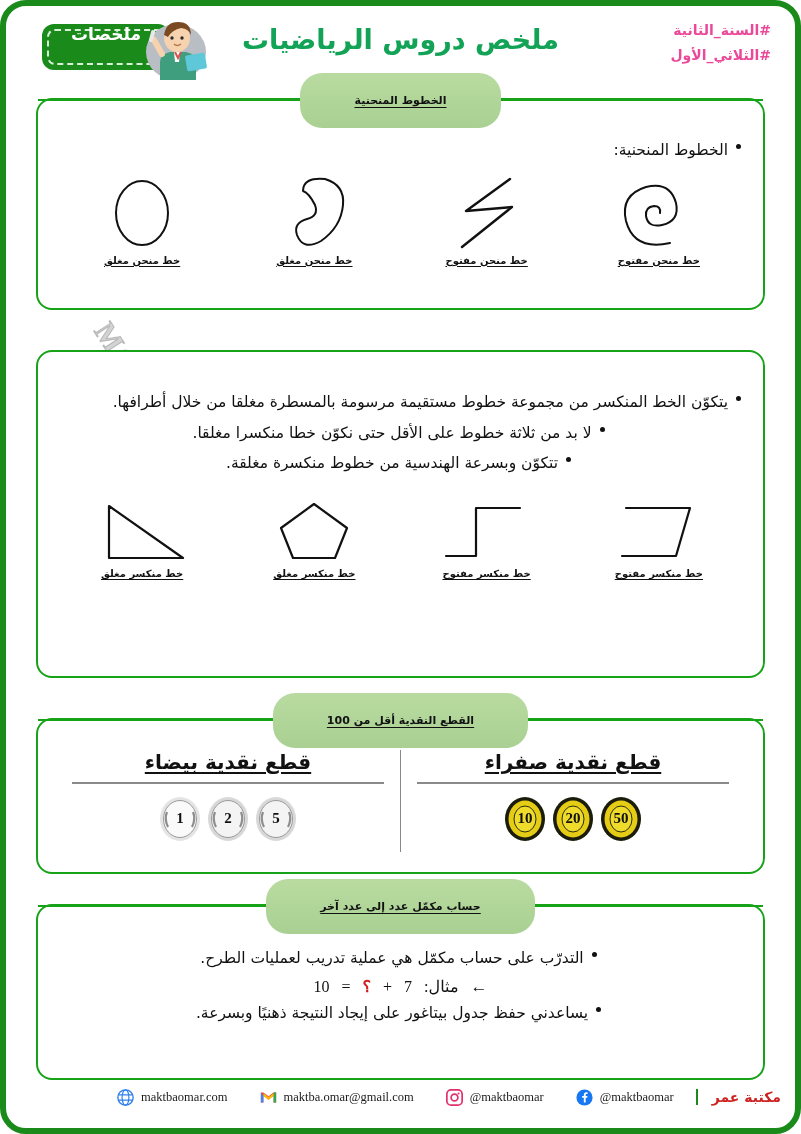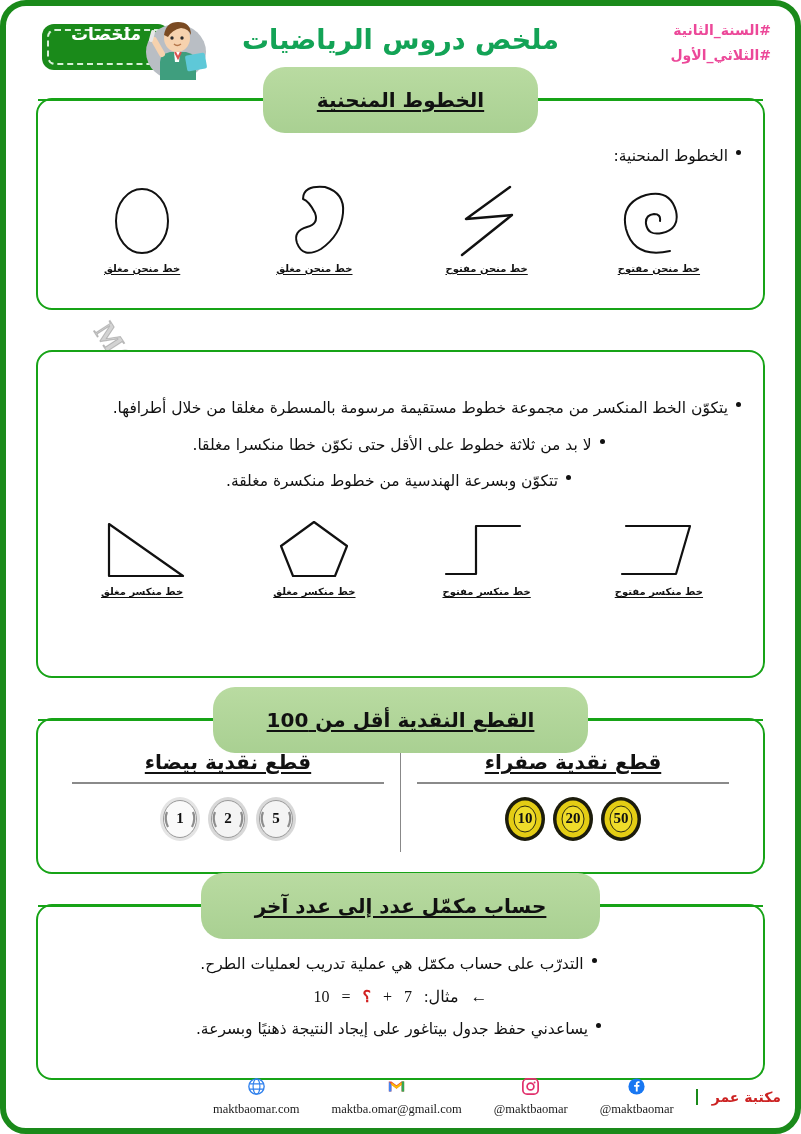--- a/index.html
+++ b/index.html
@@ -56,29 +56,29 @@
     display:flex;align-items:center;justify-content:center;
     pointer-events:none;
   }
   .pill-line{
     position:absolute;left:0;right:0;top:21px;height:2px;background:#17a317;
   }
   .pill{
     position:relative;z-index:2;
     background:linear-gradient(180deg,#b9dba1 0%,#a9d092 100%);
     border-radius:22px;padding:21px 54px;
-    font-size:20px;font-weight:bold;color:#111;
+    font-size:11px;font-weight:bold;color:#111;
     text-decoration:underline;text-underline-offset:3px;
     white-space:nowrap;
   }
   .card-body{padding:34px 18px 14px 18px;}
   .bullet-line{
     display:flex;flex-direction:row;align-items:flex-start;
     justify-content:flex-start;
-    font-size:15.5px;color:#111;line-height:1.85;margin:8px 0;
+    font-size:15.5px;color:#111;line-height:1.85;margin:2px 0;
   }
   .dot{
     flex:0 0 auto;margin:8px 4px 0 8px;width:5px;height:5px;border-radius:50%;
     background:#111;
   }
   .bullet-text{flex:1 1 auto;text-align:right;}
   
   .figrow{
     display:flex;flex-direction:row;justify-content:space-around;
     align-items:flex-end;margin-top:6px;
@@ -116,21 +116,21 @@
   .example .arrow{font-size:17px;}
   .q-mark{color:#d12020;font-weight:bold;}
   
   .footer{
     position:absolute;left:14px;right:14px;bottom:14px;height:34px;
     display:flex;flex-direction:row-reverse;align-items:center;
     justify-content:flex-start;gap:0px;
     direction:ltr;
   }
   .f-item{
-    display:flex;flex-direction:column;align-items:center;gap:7px;
+    display:flex;align-items:center;gap:7px;
     font-size:12.5px;color:#1a1a1a;font-family:"Liberation Serif",serif;
     padding:0 16px;white-space:nowrap;
   }
   .f-logo{
     display:flex;align-items:center;gap:8px;padding-left:14px;
     border-left:2px solid #1a8a1a;margin-left:6px;
   }
   .f-logo-text{font-size:14px;font-weight:bold;color:#cc2222;}
   .ico{width:17px;height:17px;flex:0 0 auto;}
   

